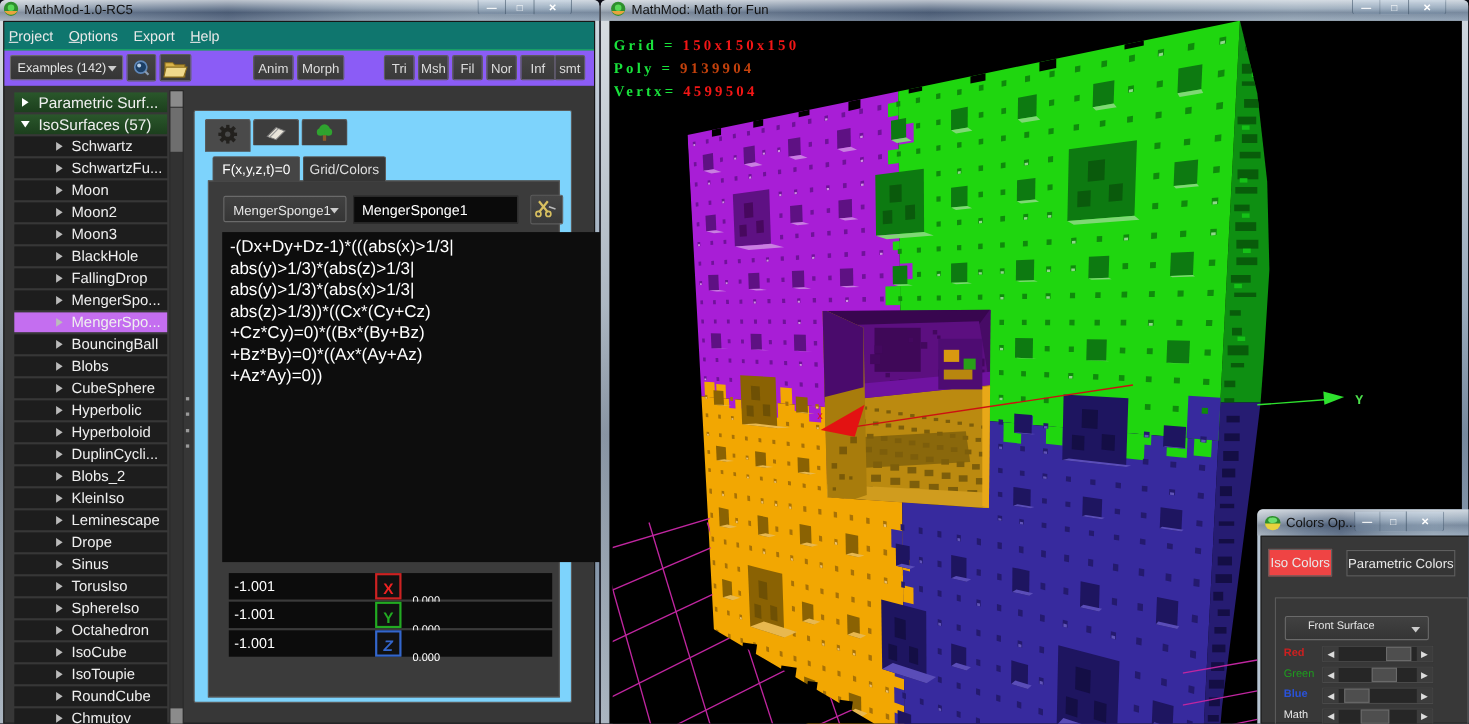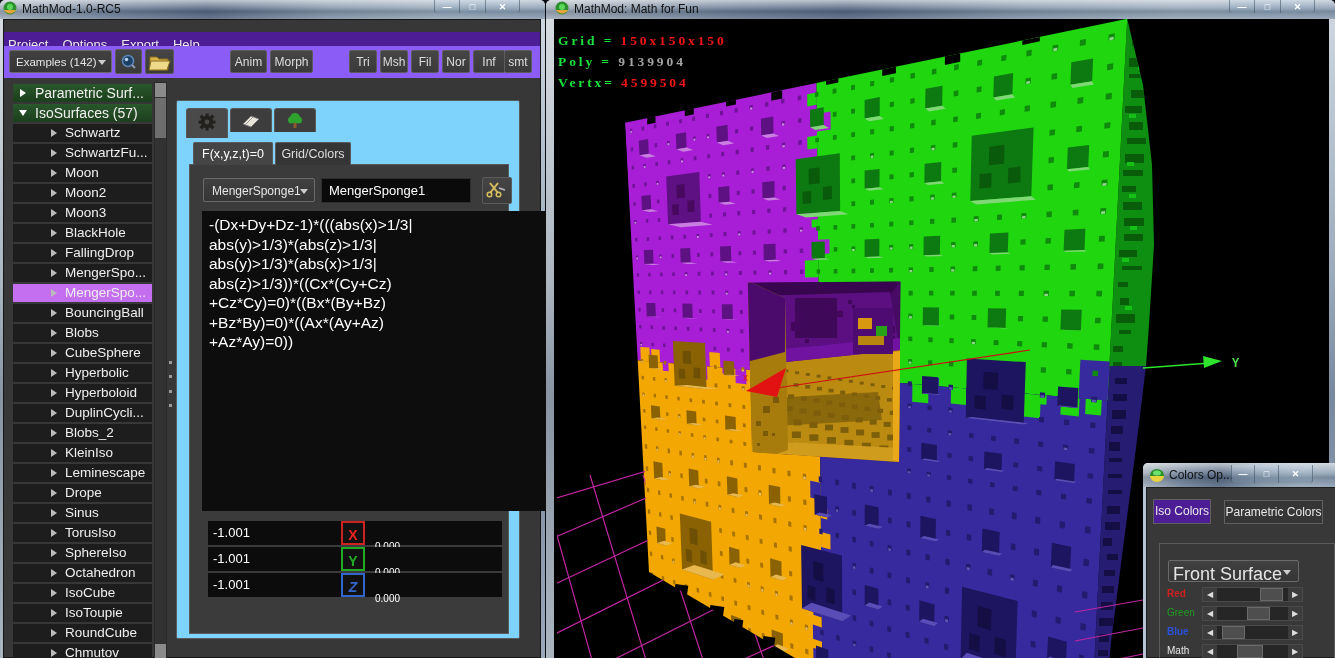--- a/index.html
+++ b/index.html
@@ -6,21 +6,21 @@
 .glass{background-image:linear-gradient(180deg,rgba(255,255,255,.60),rgba(255,255,255,.12) 42%,rgba(10,20,45,.16) 60%,rgba(255,255,255,.10)),linear-gradient(90deg,#a2aeba 0%,#6e8097 22%,#576982 38%,#8496a9 60%,#97a8b9 80%,#8c9fb3 100%)}
 .titlebar{position:absolute;left:0;right:0;top:0;height:19px;border-radius:5px 5px 0 0;overflow:hidden}
 .titletx{position:absolute;top:2px;font-size:12px;color:#111}
 .winbtns{position:absolute;top:0;display:flex}
 .wb{width:26px;height:13px;display:flex;align-items:center;justify-content:center;color:#fff;font-size:9px;font-weight:bold;border-right:1px solid rgba(60,80,100,.55);background:linear-gradient(180deg,rgba(200,215,230,.45),rgba(110,135,160,.35));}
 .wb:first-child{border-left:1px solid rgba(60,80,100,.55);border-radius:0 0 0 3px}
 .wb:last-child{border-radius:0 0 3px 0}
 
 #lwin{left:0;top:0;width:545px;height:658px}
 #lwin .client{position:absolute;left:3px;top:19px;width:538px;height:639px;background:#373737;border:1px solid #161616}
-#menubar{position:absolute;left:0;top:12px;width:100%;height:26px;background:#4c1d95;color:#e8e8e8;font-size:13px;border-bottom:5px solid #22c55e}
+#menubar{position:absolute;left:0;top:0;width:100%;height:26px;background:#0f766e;color:#e8e8e8;font-size:13px;border-bottom:1px solid #22c55e}
 #menubar span{display:inline-block;margin:5px 0 0 0;padding:0 7px}
 #menubar u{text-decoration:underline}
 #toolbar{position:absolute;left:0;top:26px;width:100%;height:32px;background:#8b5cf6}
 .tbtn{position:absolute;background:linear-gradient(#454545,#3a3a3a);border:1px solid #5c5c5c;border-radius:2px;color:#ddd;font-size:12px;text-align:center}
 #tree{position:absolute;left:9px;top:62px;width:139px}
 .trow{position:absolute;left:0;width:139px;height:18px;background:#1d1d1d;color:#efefef;font-size:13.5px;line-height:18px;white-space:nowrap;overflow:hidden}
 .trow .ar{position:absolute;left:38px;top:5px;width:0;height:0;border-left:6px solid #bbb;border-top:4px solid transparent;border-bottom:4px solid transparent}
 .trow .tx{position:absolute;left:52px}
 .troot{background:linear-gradient(#2a572b,#1c3f1d)}
 .troot .ar{left:7px;border-left-color:#fff}
@@ -1359,42 +1359,42 @@
 <line x1="1075" y1="668" x2="1143" y2="654"></line>
 </g>
 <line x1="770" y1="389" x2="1030" y2="350" stroke="#cc1111" stroke-width="1.2"></line>
 <polygon points="746,391 786,368 777,397" fill="#e31212"></polygon>
 <text x="743" y="381" fill="#e31212" font-size="10" font-family="Liberation Sans, sans-serif">x</text>
 <line x1="1143" y1="368" x2="1210" y2="363" stroke="#2ee22e" stroke-width="1.3"></line>
 <polygon points="1222,361 1203,356 1204,368" fill="#2ee22e"></polygon>
 <text x="1232" y="367" fill="#4ce04c" font-size="12" font-weight="bold" font-family="Liberation Mono, monospace">Y</text>
       </svg>
    <div class="stats" style="left:4px;top:14px;color:#19e23c">Grid =<span style="color:#f21616"> 150x150x150</span></div>
-   <div class="stats" style="left:4px;top:35px;color:#19e23c">Poly =<span style="color:#a3a3a3"> 9139904</span></div>
+   <div class="stats" style="left:4px;top:35px;color:#19e23c">Poly =<span style="color:#c2410c"> 9139904</span></div>
    <div class="stats" style="left:4px;top:56px;color:#19e23c">Vertx=<span style="color:#f21616"> 4599504</span></div>
 
    <div id="cdlg">
      <div class="titlebar glass" style="height:24px"></div>
      <div style="position:absolute;left:6px;top:4px;width:16px;height:16px"><svg width="16" height="16">
             <ellipse cx="8" cy="8" rx="7" ry="6" fill="#2d8f2d"></ellipse>
             <path d="M1 9 a7 6 0 0 0 14 0 z" fill="#e8d23d"></path>
             <ellipse cx="8" cy="6" rx="4" ry="2.5" fill="#6fdf6f"></ellipse>
           </svg></div>
      <div class="titletx" style="left:26px;top:5px;font-size:12px">Colors Op...</div>
      <div class="winbtns" style="left:88px;top:2px">
           <div class="wb" style="height:18px;width:24px">—</div>
           <div class="wb" style="height:18px;width:24px">□</div>
           <div class="wb" style="height:18px;width:34px">✕</div>
         </div>
      <div class="body">
-       <div class="ctab" style="left:6px;width:58px;background:#4c1d95;top:11px;height:25px;font-size:12px">Iso Colors</div>
+       <div class="ctab" style="left:6px;width:58px;background:#ef4444;top:11px;height:25px;font-size:12px">Iso Colors</div>
        <div class="ctab" style="left:77px;width:99px;font-size:12px">Parametric Colors</div>
        <div style="position:absolute;left:12px;top:55px;width:176px;height:116px;border:1px solid #5a5a5a"></div>
        <div class="combo" style="left:21px;top:72px;width:131px;height:22px">
-            <span style="position:absolute;left:4px;top:3px;font-size:18px">Front Surface</span>
+            <span style="position:absolute;left:20px;top:3px;font-size:10px">Front Surface</span>
             <span class="arr" style="top:9px"></span>
           </div>
        <div class="slab" style="left:20px;top:100px;color:#cc2020;font-weight:bold">Red</div>
        <div class="srow" style="top:99px">
             <div class="sarr" style="left:0">◀</div>
             <div class="sthumb" style="left:57px;width:23px"></div>
             <div class="sarr" style="right:0">▶</div>
           </div>
        <div class="slab" style="left:20px;top:119px;color:#1e9e1e">Green</div>
        <div class="srow" style="top:118px">

